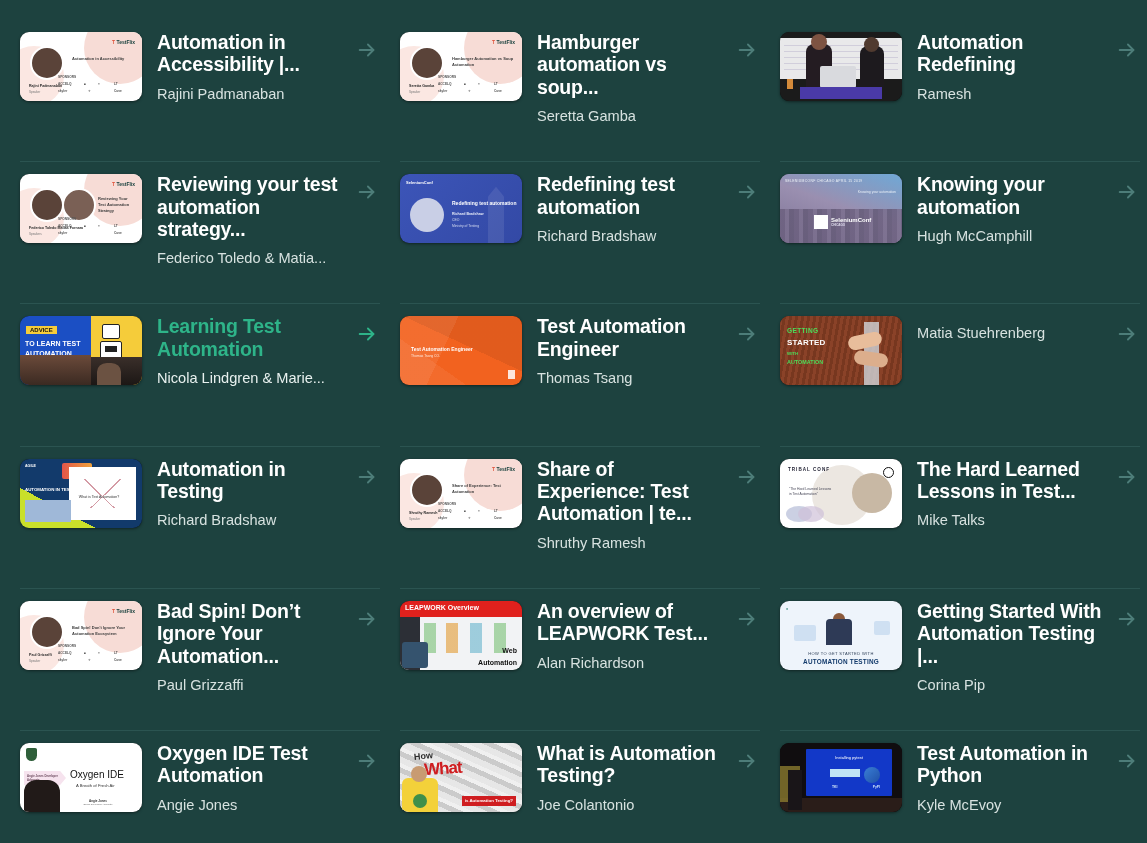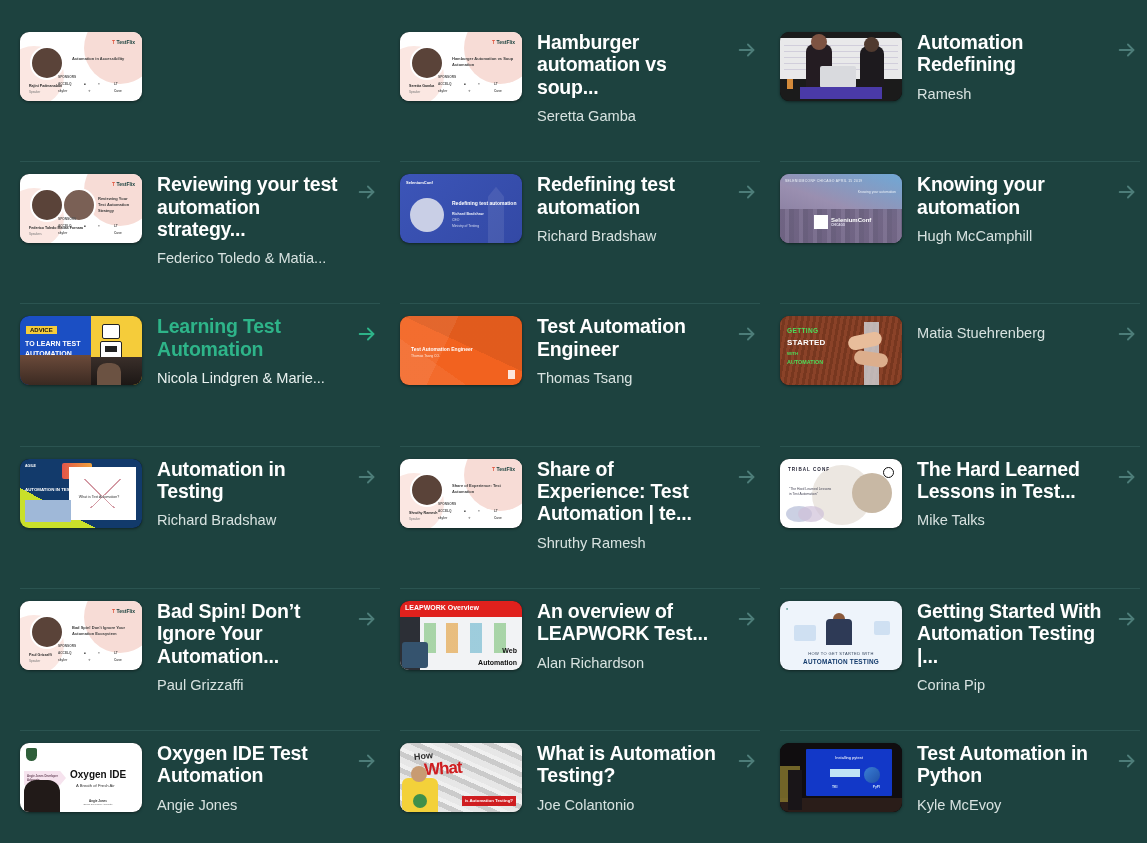--- a/index.html
+++ b/index.html
@@ -248,21 +248,21 @@
   .gsw .b1 { position:absolute; left:14px; top:24px; width:22px; height:16px; background:#cfe0f2; border-radius:2px;}
   .gsw .b2 { position:absolute; right:12px; top:20px; width:16px; height:14px; background:#cfe0f2; border-radius:2px;}
   .gsw .t1 { position:absolute; left:0; right:0; bottom:14px; text-align:center; font-size:4px; color:#2c3e57; letter-spacing:.4px;}
   .gsw .t2 { position:absolute; left:0; right:0; bottom:5px; text-align:center; font-size:6.4px; color:#123a6b; font-weight:800; letter-spacing:.2px;}
 
   .oxy { background:#ffffff; }
   .oxy .crest { position:absolute; left:6px; top:5px; width:11px; height:13px; background:#2f5f3a; border-radius:2px 2px 6px 6px;}
   .oxy .tag { position:absolute; left:4px; top:28px; width:42px; height:14px; background:#f6e3ee;
      clip-path: polygon(0 0, 86% 0, 100% 50%, 86% 100%, 0 100%);}
   .oxy .tag b { position:absolute; left:3px; top:3px; font-size:2.8px; color:#6b4b5e; font-weight:600;}
-  .oxy .h { position:absolute; left:50px; top:26px; font-size:10px; color:#111; font-weight:700;}
+  .oxy .h { position:absolute; left:50px; top:26px; font-size:10px; color:#111; font-weight:400;}
   .oxy .s { position:absolute; left:56px; top:40px; font-size:4.2px; color:#333;}
   .oxy .ft { position:absolute; left:40px; bottom:6px; right:6px; font-size:2.4px; color:#666; text-align:center;}
   .oxy .ft b { display:block; font-size:3px; color:#333;}
   .oxy .av { position:absolute; left:4px; bottom:0; width:36px; height:32px; background:#211a18; border-radius:12px 12px 0 0;}
 
   .what { background:#dcdcdc; }
   .what .noise { position:absolute; inset:0;
      background: repeating-linear-gradient(24deg,#e8e8e8 0 6px,#c9c9c9 6px 11px,#f2f2f2 11px 15px);
      opacity:.9;}
   .what .red { position:absolute; left:24px; top:16px; font-size:17px; color:#cf1d20; font-weight:800;
@@ -317,20 +317,30 @@
             <span style="left:0;top:7px">ACCELQ</span>
             <span style="left:26px;top:7px">■</span>
             <span style="left:40px;top:7px">≡</span>
             <span style="left:56px;top:7px">LT</span>
             <span style="left:0;top:14px">skyler</span>
             <span style="left:30px;top:14px">✧</span>
             <span style="left:56px;top:14px">Cuve</span>
           </div>
         </div>
       </div>
+      <div class="meta">
+        <div class="title">Automation in Accessibility |...</div>
+        <div class="author">Rajini Padmanaban</div>
+        <span class="arrow" style="top: 8px;">
+          <svg viewBox="0 0 24 24" fill="none" stroke="currentColor" stroke-width="2" stroke-linecap="round" stroke-linejoin="round">
+            <line x1="4" y1="12" x2="19" y2="12"></line>
+            <polyline points="13 6 19 12 13 18"></polyline>
+          </svg>
+        </span>
+      </div>
     </div>
     <div class="card">
       <div class="thumb">
         <div class="inner tf">
           <div class="blob"></div>
           <div class="blob2"></div>
           <div class="face"></div>
           <div class="ttl">Hamburger Automation vs Soup Automation</div>
           <div class="logo"><i>T</i> TestFlix</div>
           <div class="name">Seretta Gamba</div>

